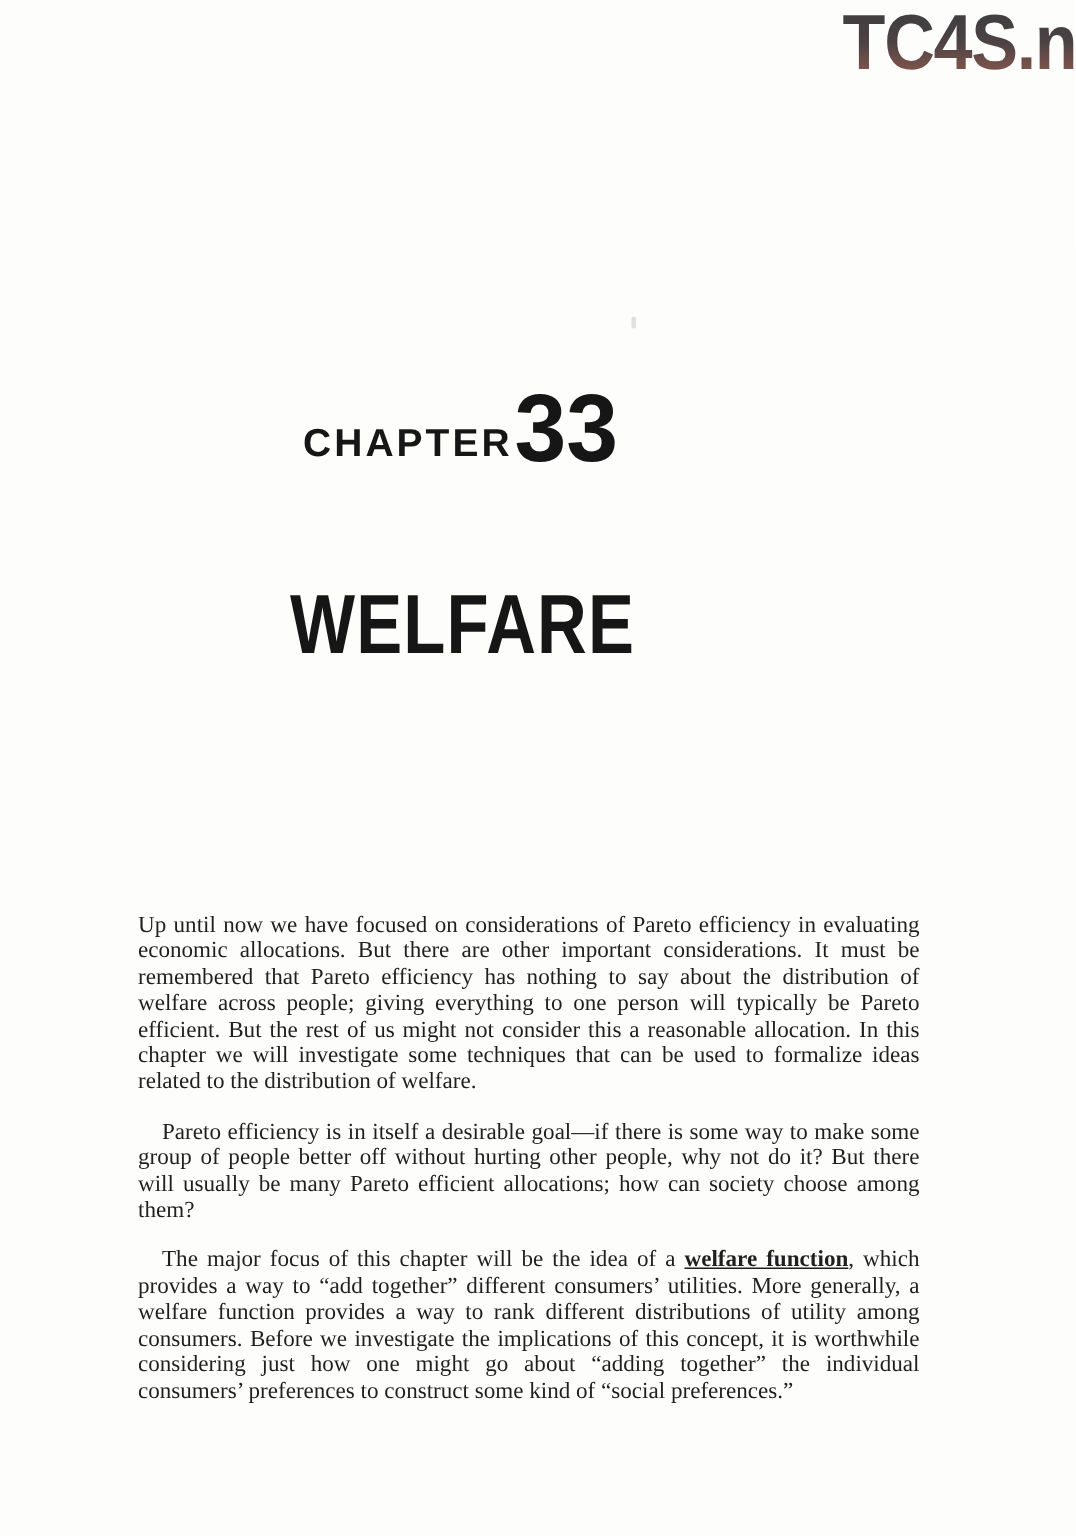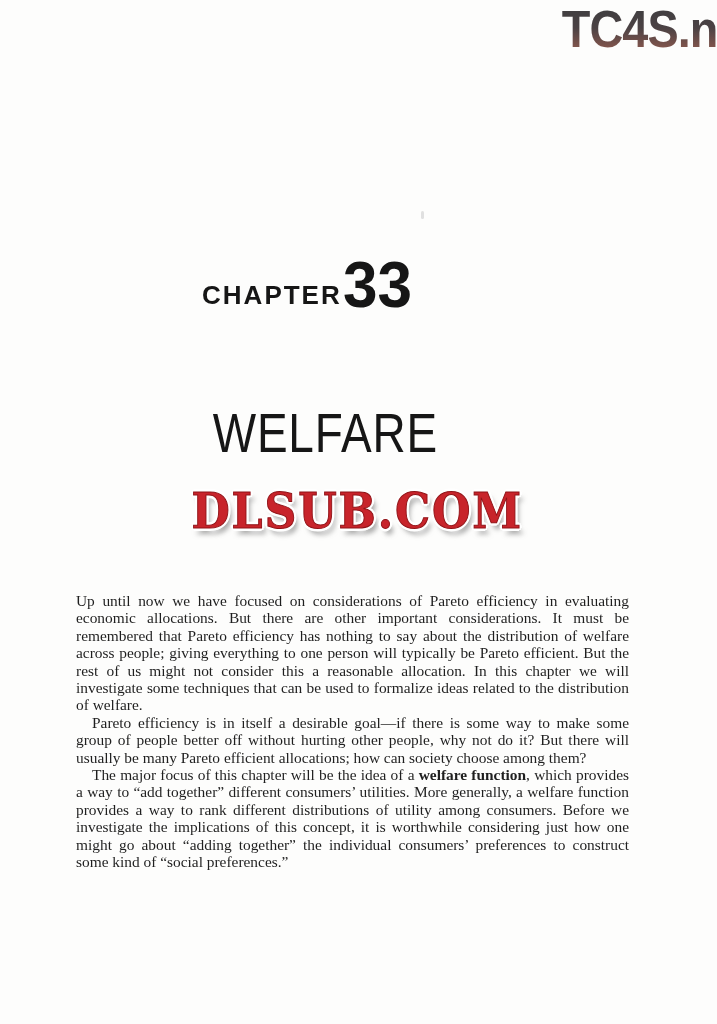--- a/index.html
+++ b/index.html
@@ -58,24 +58,24 @@
     transform:scaleX(.97); transform-origin:left bottom;
   }
 
   .speck {
     position:absolute; left:421px; top:211px;
     width:3px; height:8px; background:#c9c9c9;
     opacity:.55; border-radius:2px;
   }
 
   .title {
-    position:absolute; top:388px; left:0; width:616px; margin:17px;
+    position:absolute; top:388px; left:0; width:616px; margin:0;
     text-align:center;
     font-family:"Liberation Sans", sans-serif;
-    font-weight:normal;
+    font-weight:bold;
     font-size:56px; line-height:1;
     color:var(--heading-ink);
   }
   .title-inner { display:inline-block; transform:scaleX(.82); letter-spacing:1px; }
 
   
   .wm-dlsub { position:absolute; top:487px; left:0; width:714px; text-align:center; }
   .dlsub-text {
     display:inline-block;
     font-family:"DejaVu Serif", serif;
@@ -91,23 +91,23 @@
   }
 
   
   .body-text {
     position:absolute; left:76px; top:592px; width:553px;
     font-family:"Liberation Serif", serif;
     font-size:15.4px; line-height:17.4px;
     color:var(--body-ink);
     text-align:justify;
   }
-  .para { margin:0; }
+  .para { margin:16px; }
   .para.indent { text-indent:16px; }
-  .para b { font-weight:bold; }
+  .para b { font-weight:bold;text-decoration:underline; }
 
   
   .wm-traders { position:absolute; top:978px; right:6px; }
   .traders-text {
     display:inline-block;
     font-family:"DejaVu Sans", sans-serif;
     font-weight:bold;
     font-size:29px; line-height:1;
     color:var(--traders-red);
     -webkit-text-stroke:1px var(--traders-dark);
@@ -130,23 +130,20 @@
 
   <div class="chapter-line">
     <span class="chapter-word">CHAPTER</span>
     <span class="chapter-num">33</span>
   </div>
 
   <h1 class="title">
     <span class="title-inner">WELFARE</span>
   </h1>
 
-  <div class="wm-dlsub">
-    <span class="dlsub-text">DLSUB.COM</span>
-  </div>
 
   <div class="body-text">
       <p class="para"><span>Up until now we have focused on considerations of Pareto efficiency in evaluating economic allocations. But there are other important considerations. It must be remembered that Pareto efficiency has nothing to say about the distribution of welfare across people; giving everything to one person will typically be Pareto efficient. But the rest of us might not consider this a reasonable allocation. In this chapter we will investigate some techniques that can be used to formalize ideas related to the distribution of welfare.</span></p>
       <p class="para indent"><span>Pareto efficiency is in itself a desirable goal—if there is some way to make some group of people better off without hurting other people, why not do it? But there will usually be many Pareto efficient allocations; how can society choose among them?</span></p>
       <p class="para indent"><span>The major focus of this chapter will be the idea of a </span><b>welfare function</b><span>, which provides a way to “add together” different consumers’ utilities. More generally, a welfare function provides a way to rank different distributions of utility among consumers. Before we investigate the implications of this concept, it is worthwhile considering just how one might go about “adding together” the individual consumers’ preferences to construct some kind of “social preferences.”</span></p>
     </div>
 
 
 </div>
 

